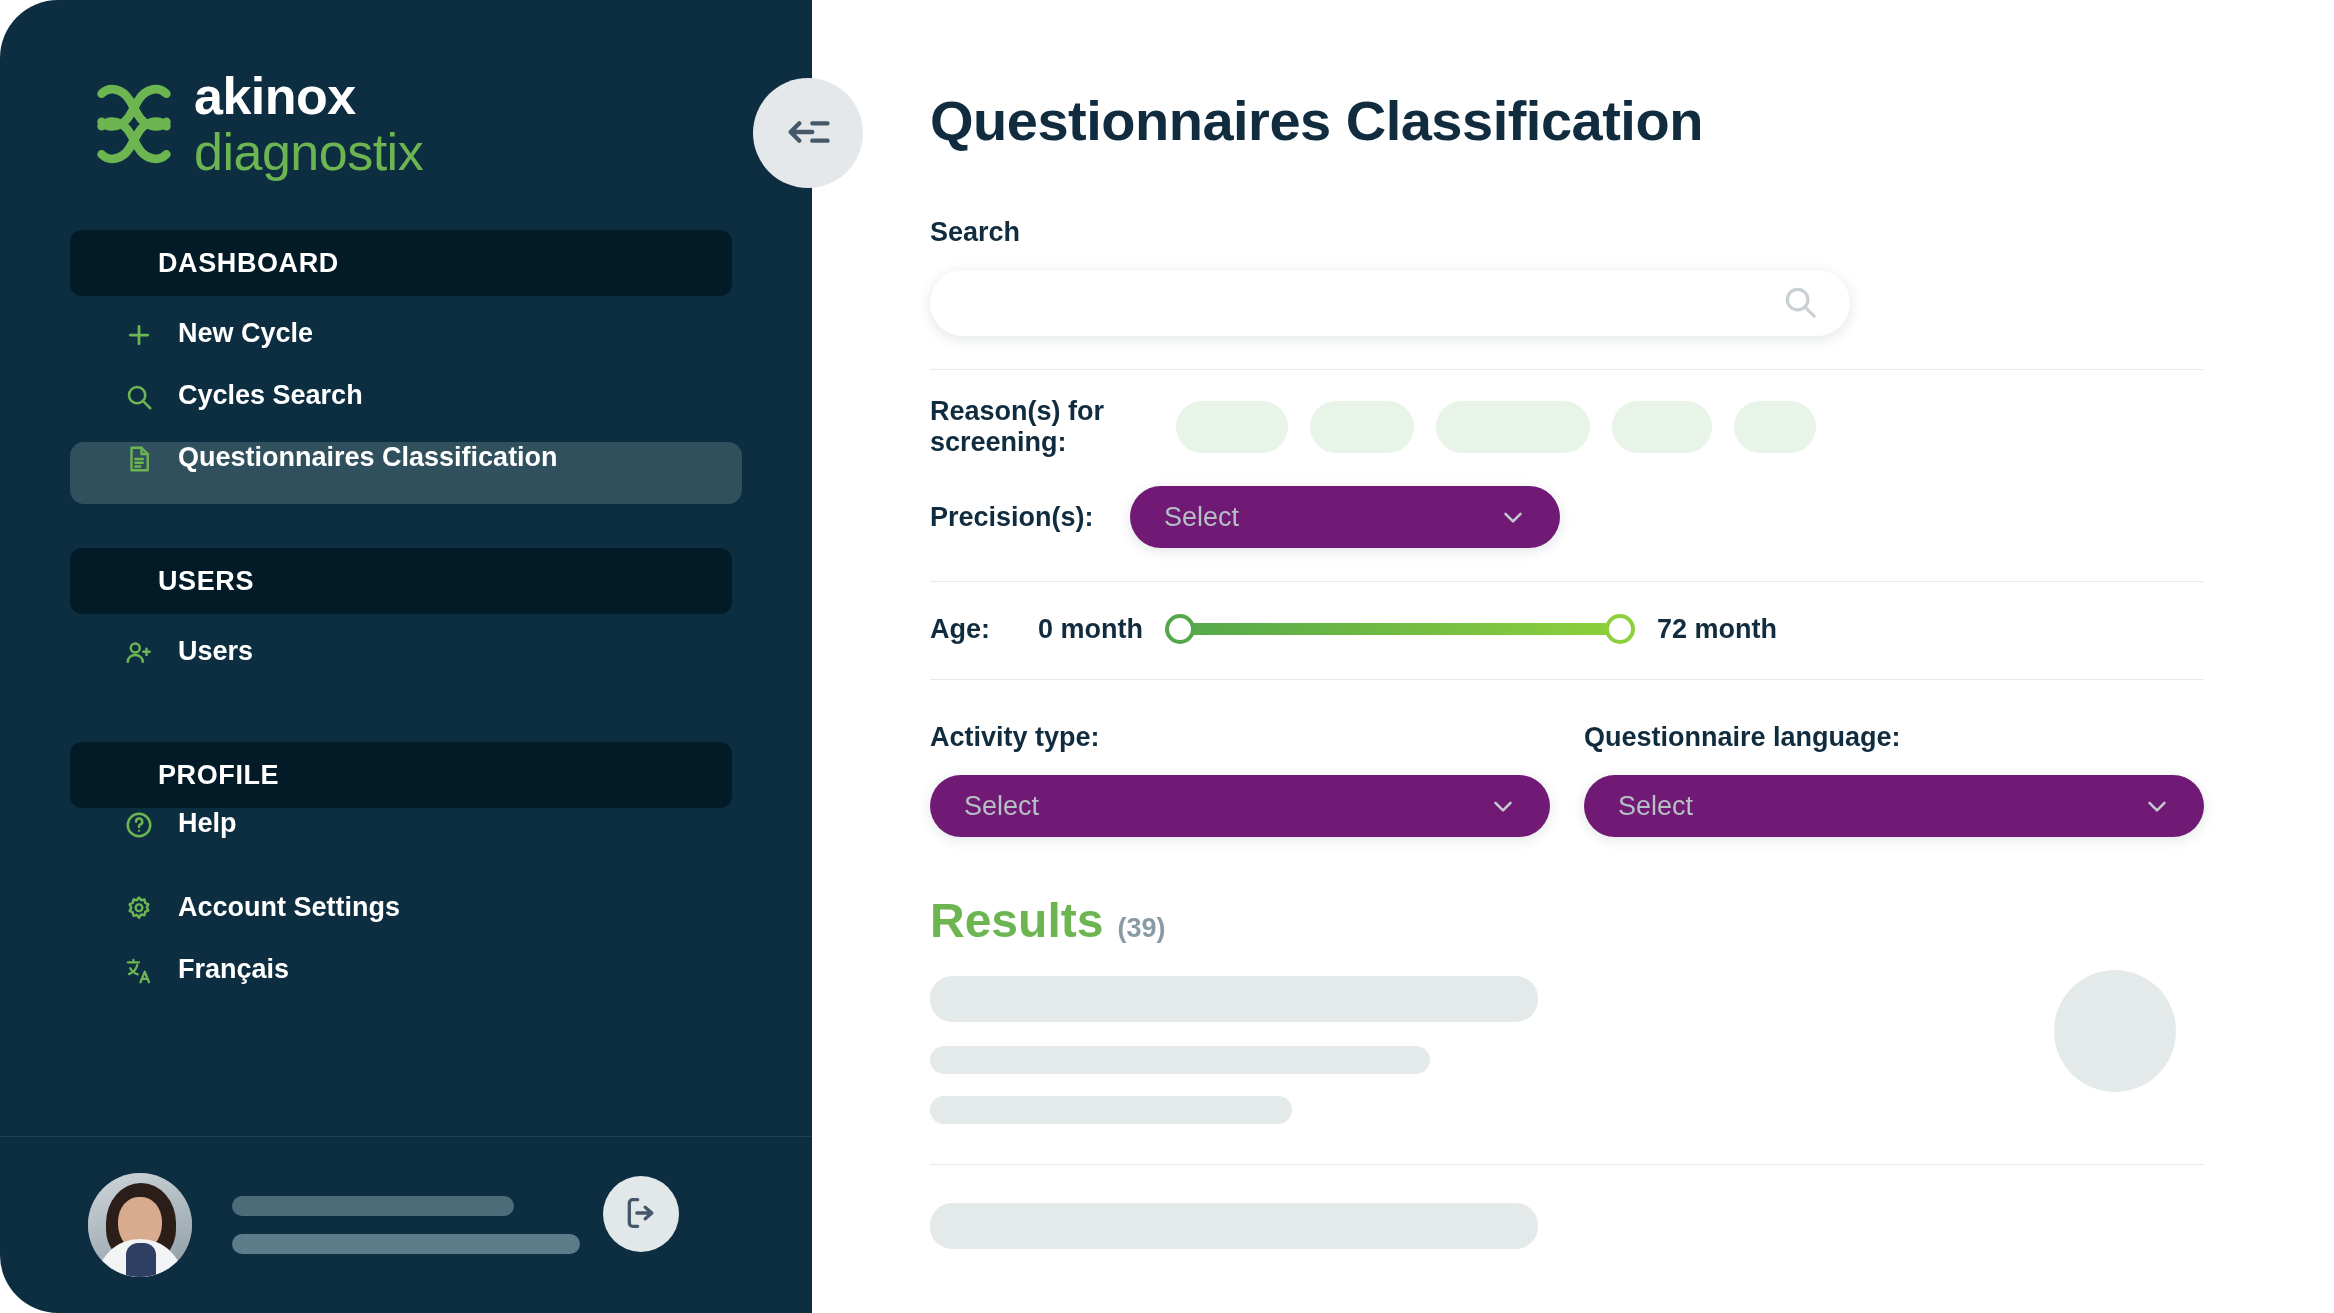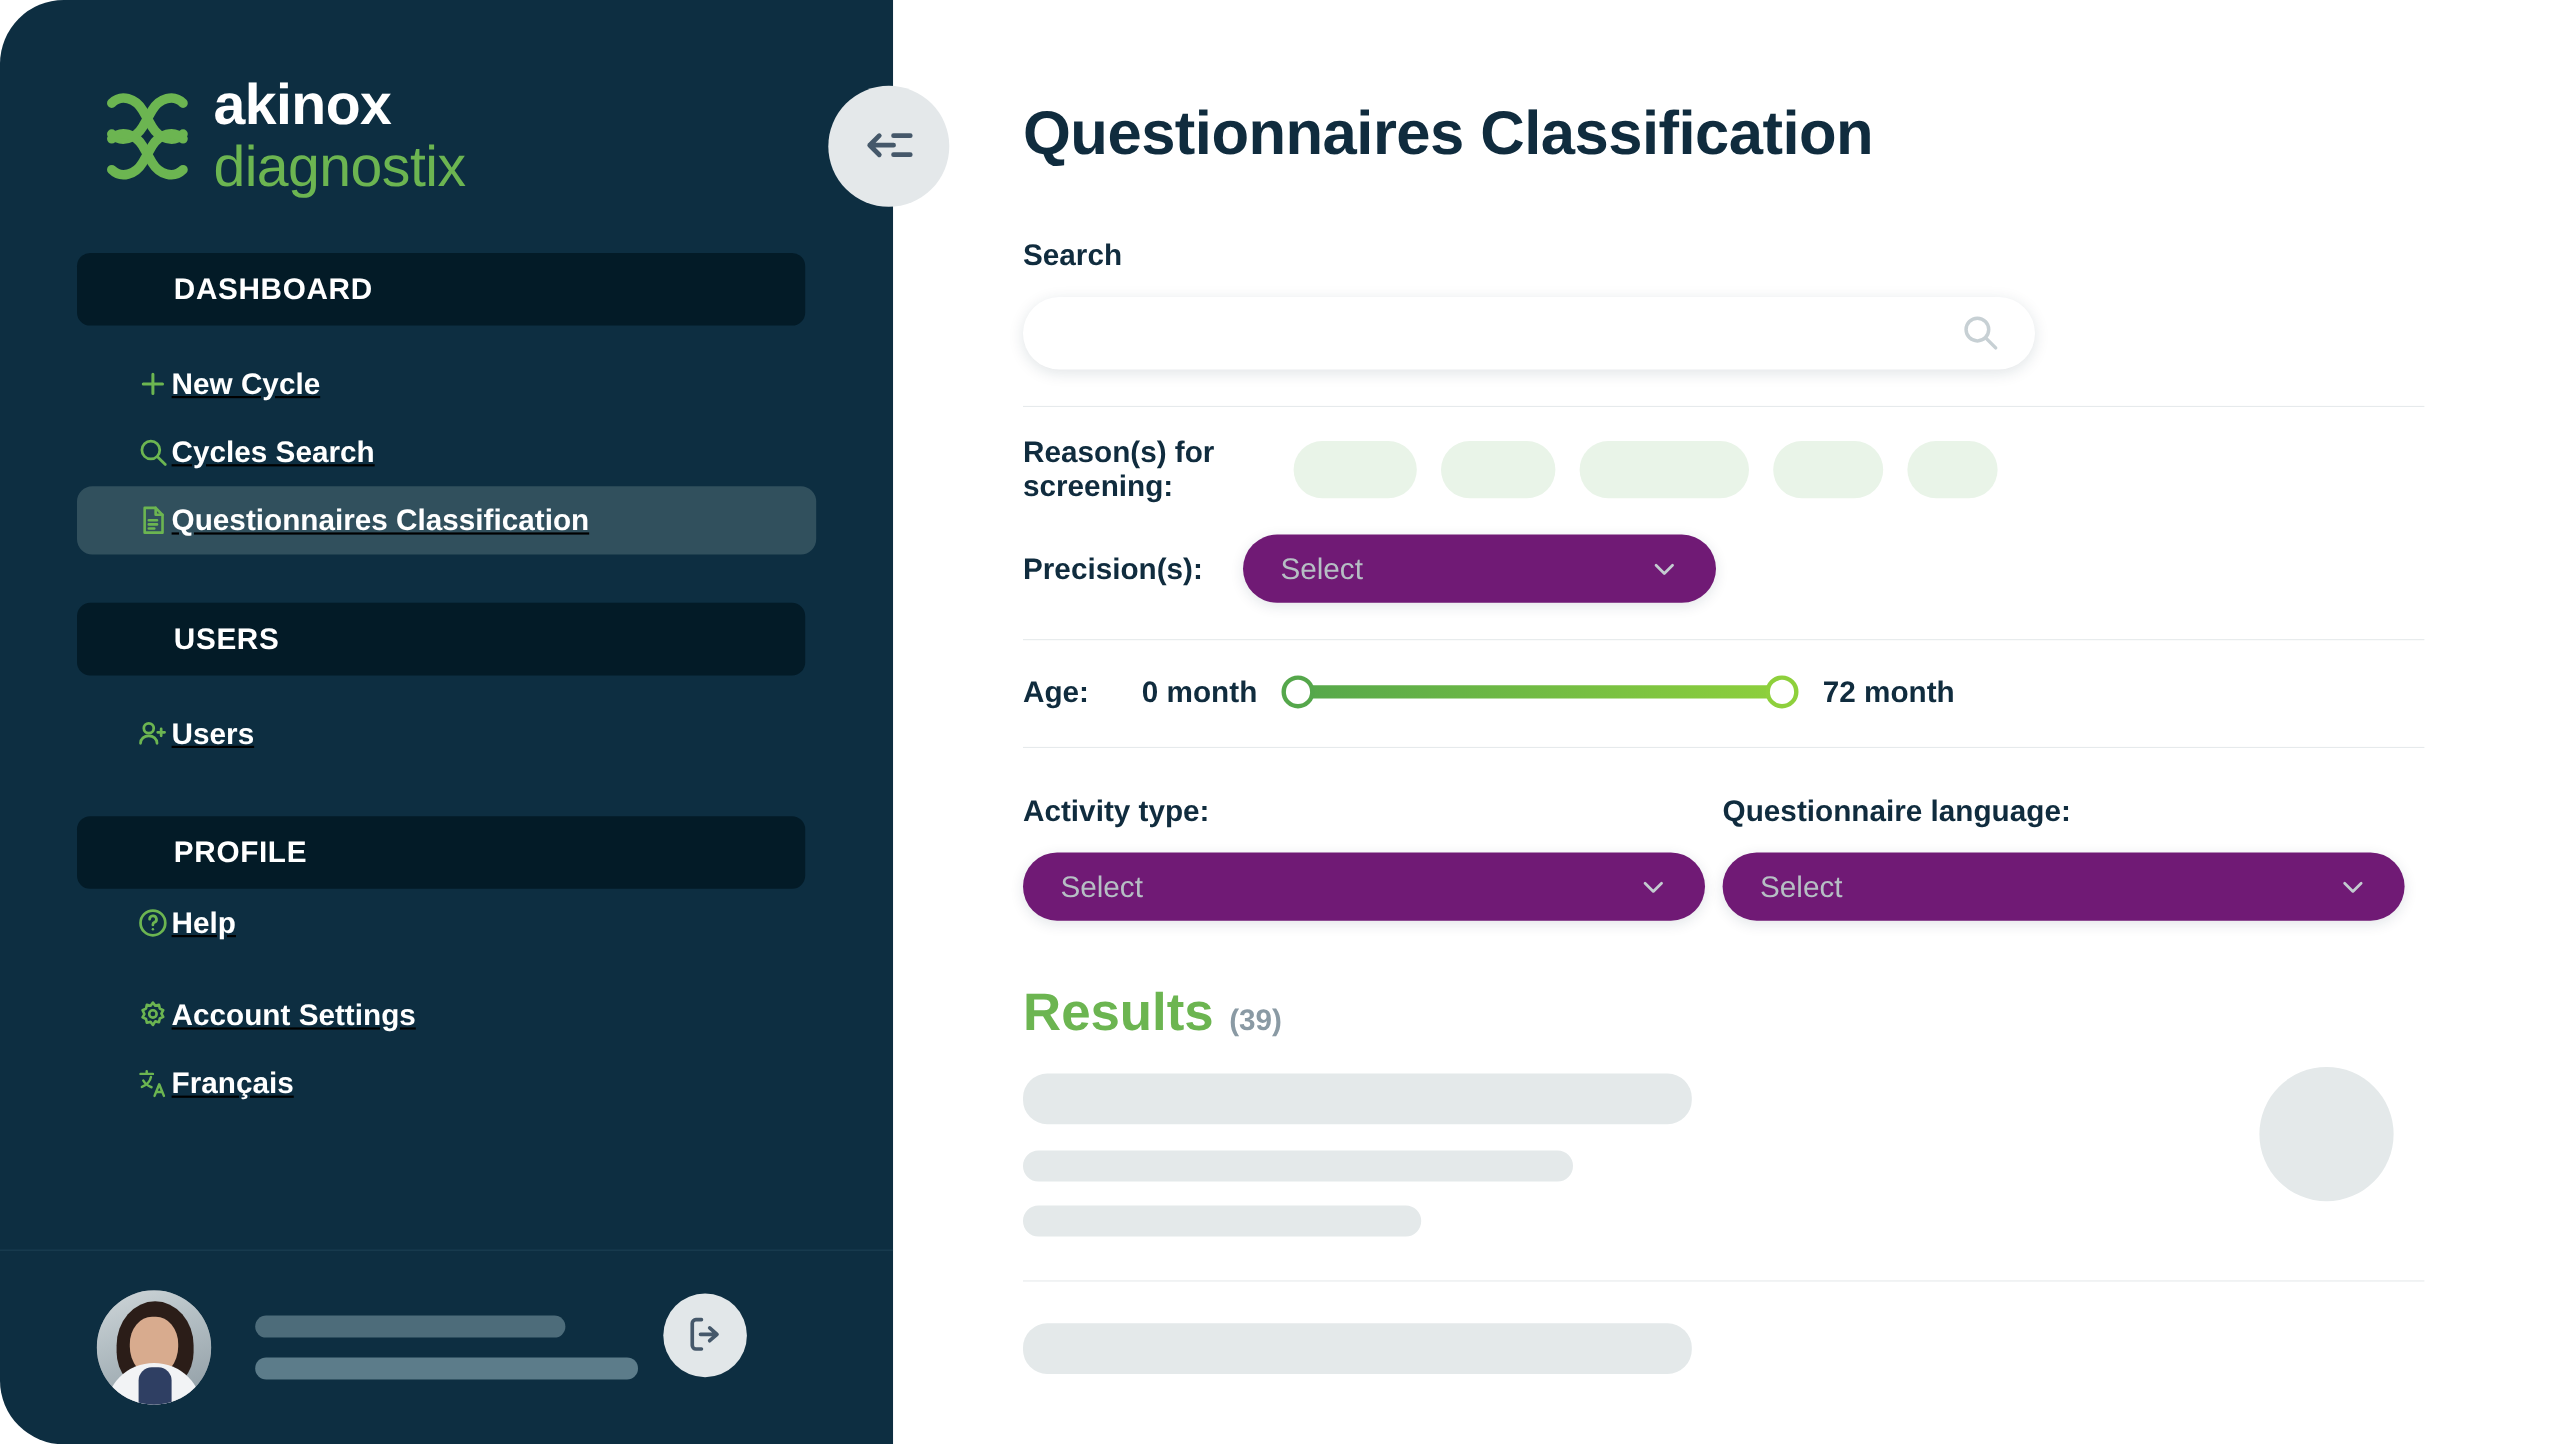--- a/index.html
+++ b/index.html
@@ -67,25 +67,24 @@
     font-weight: 700;
     letter-spacing: 0.6px;
   }
   .nav-section-header.users { margin-top: 44px; }
   .nav-section-header.profile { margin-top: 44px; }
 
   .nav-item {
     margin: 0 70px 0 70px;
     height: 62px;
     display: flex;
-    align-items: center;
+    gap: 22px;
     padding-left: 52px;
     border-radius: 14px;
     cursor: pointer;
-    text-decoration: underline;
   }
   .nav-item.first { margin-top: 22px; }
   .nav-item.active { background: #31505d; }
   .nav-item .nav-icon {
     width: 34px; height: 34px;
     flex: none;
     display: flex;
     align-items: center;
     justify-content: center;
     color: #6cb551;
@@ -293,21 +292,21 @@
   .slider-thumb {
     position: absolute;
     width: 30px; height: 30px;
     border-radius: 50%;
     background: #ffffff;
     top: 2px;
   }
   .slider-thumb.left { left: 0; border: 4px solid #55a74b; }
   .slider-thumb.right { right: 0; border: 4px solid #8ed03c; }
 
-  .two-col { margin-top: 42px; display: flex; gap: 16px; }
+  .two-col { margin-top: 42px; display: flex; gap: 34px; }
   .col { width: 620px; }
   .col .field-label { display: block; }
   .col .select { margin-top: 22px; width: 100%; }
 
   .results-head {
     margin-top: 56px;
     display: flex;
     align-items: baseline;
     gap: 14px;
   }

